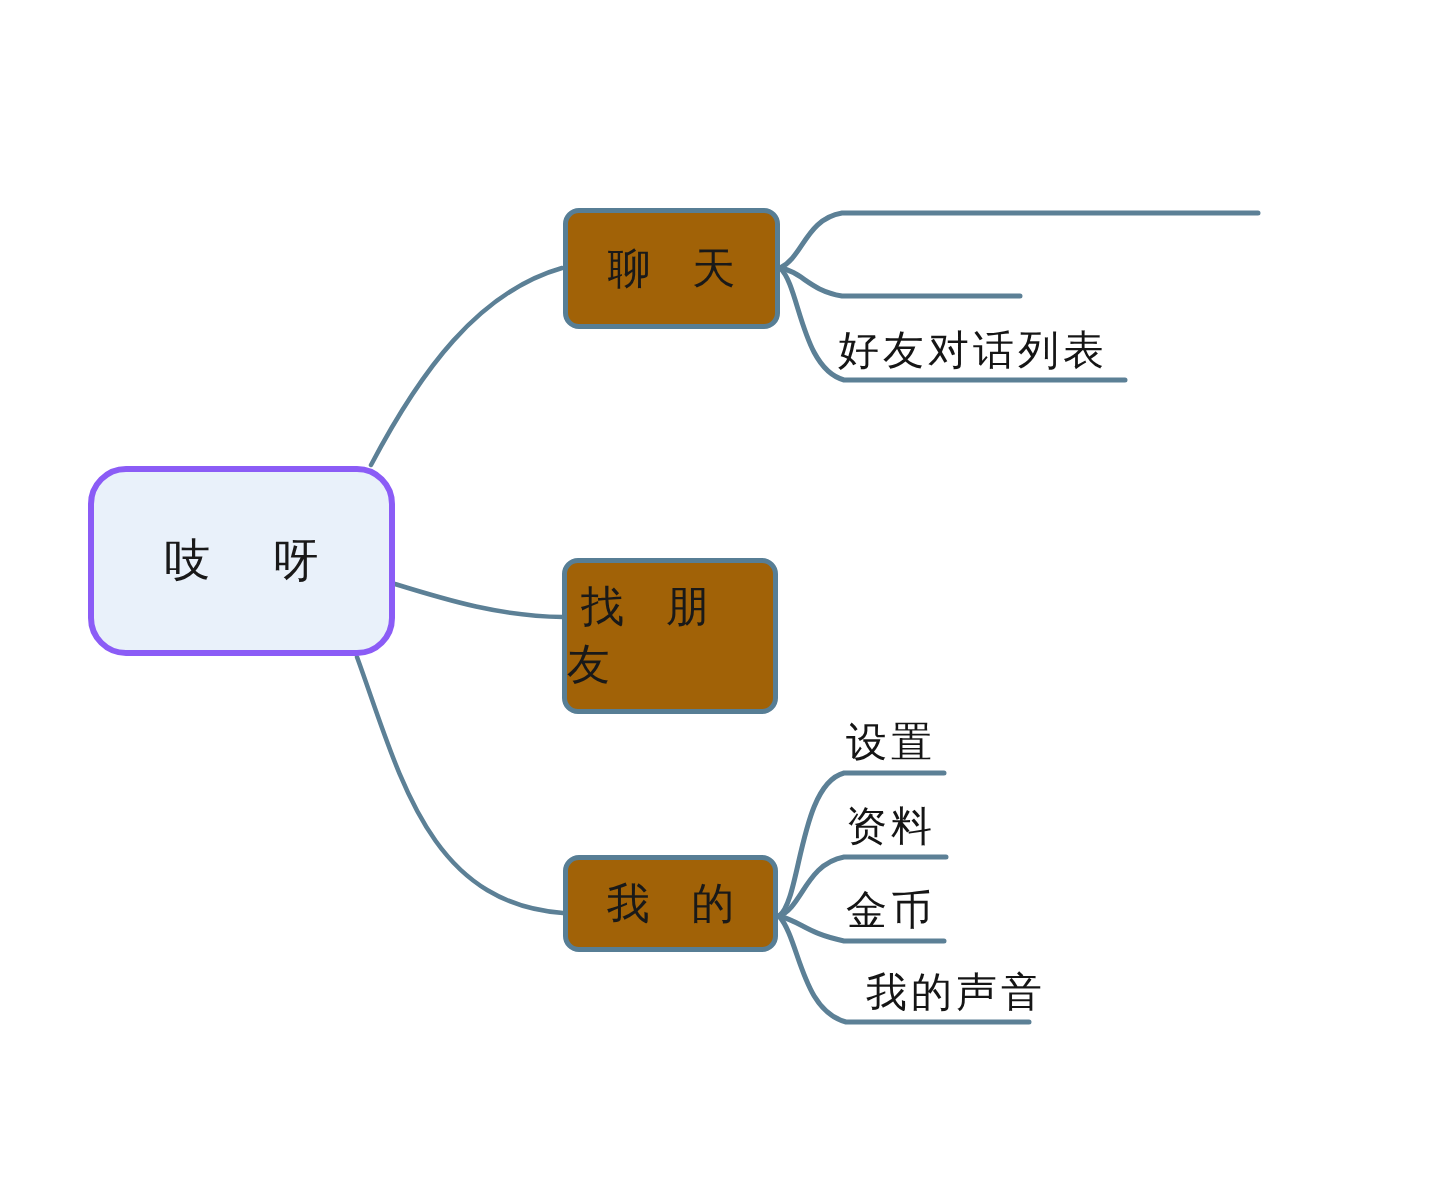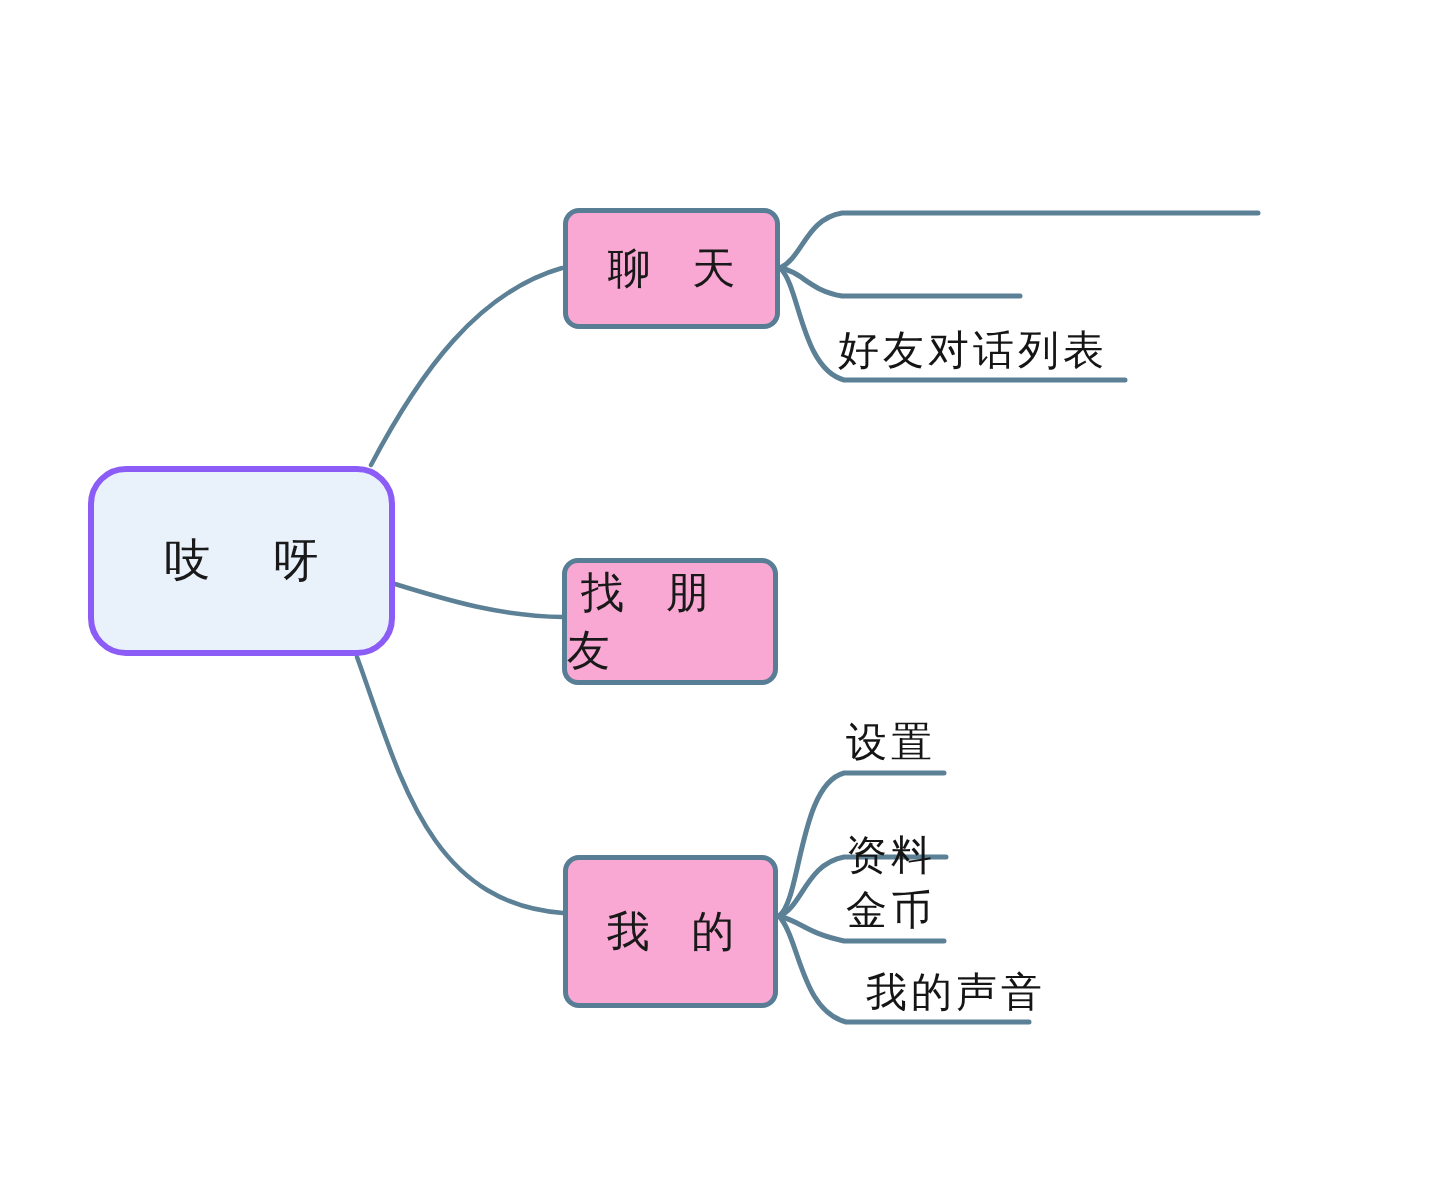--- a/index.html
+++ b/index.html
@@ -21,21 +21,21 @@
     top: 0;
     width: 1440px;
     height: 1181px;
   }
   .node {
     position: absolute;
     display: flex;
     align-items: center;
     justify-content: center;
     box-sizing: border-box;
-    background: #f9a8d4;
+    background: #a16207;
     color: #191919;
     cursor: default;
   }
   .node-root {
     left: 88px;
     top: 466px;
     width: 307px;
     height: 190px;
     border: 6px solid #8b5cf6;
     border-radius: 38px;
@@ -43,36 +43,36 @@
     font-size: 46px;
   }
   .node-root .lbl { letter-spacing: 24px; text-indent: 24px; }
   .node-branch {
     border: 5px solid #577e95;
     border-radius: 16px;
     font-size: 43px;
   }
   .node-branch .lbl { letter-spacing: 14px; text-indent: 14px; }
   .node-chat  { left: 563px; top: 208px; width: 217px; height: 121px; }
-  .node-find  { left: 562px; top: 558px; width: 216px; height: 127px; }
-  .node-mine  { left: 563px; top: 855px; width: 215px; height: 153px; }
+  .node-find  { left: 562px; top: 558px; width: 216px; height: 156px; }
+  .node-mine  { left: 563px; top: 855px; width: 215px; height: 97px; }
   .leaf {
     position: absolute;
     font-size: 41px;
     line-height: 49px;
     letter-spacing: 4px;
     color: #151515;
     white-space: nowrap;
     cursor: default;
   }
   .leaf-1 { left: 838px; top: 158px; }
   .leaf-2 { left: 838px; top: 242px; }
   .leaf-3 { left: 838px; top: 326px; }
   .leaf-4 { left: 846px; top: 718px; text-align: right; }
-  .leaf-5 { left: 846px; top: 802px; margin-top: 29px; }
+  .leaf-5 { left: 846px; top: 802px; }
   .leaf-6 { left: 846px; top: 886px; }
   .leaf-7 { left: 846px; top: 968px; margin-left: 20px; }
 </style>
 </head>
 <body>
 
 <div class="canvas">
 
   <svg class="edges" viewBox="0 0 1440 1181" xmlns="http://www.w3.org/2000/svg" fill="none" stroke="#5c8096" stroke-linecap="round">
 

